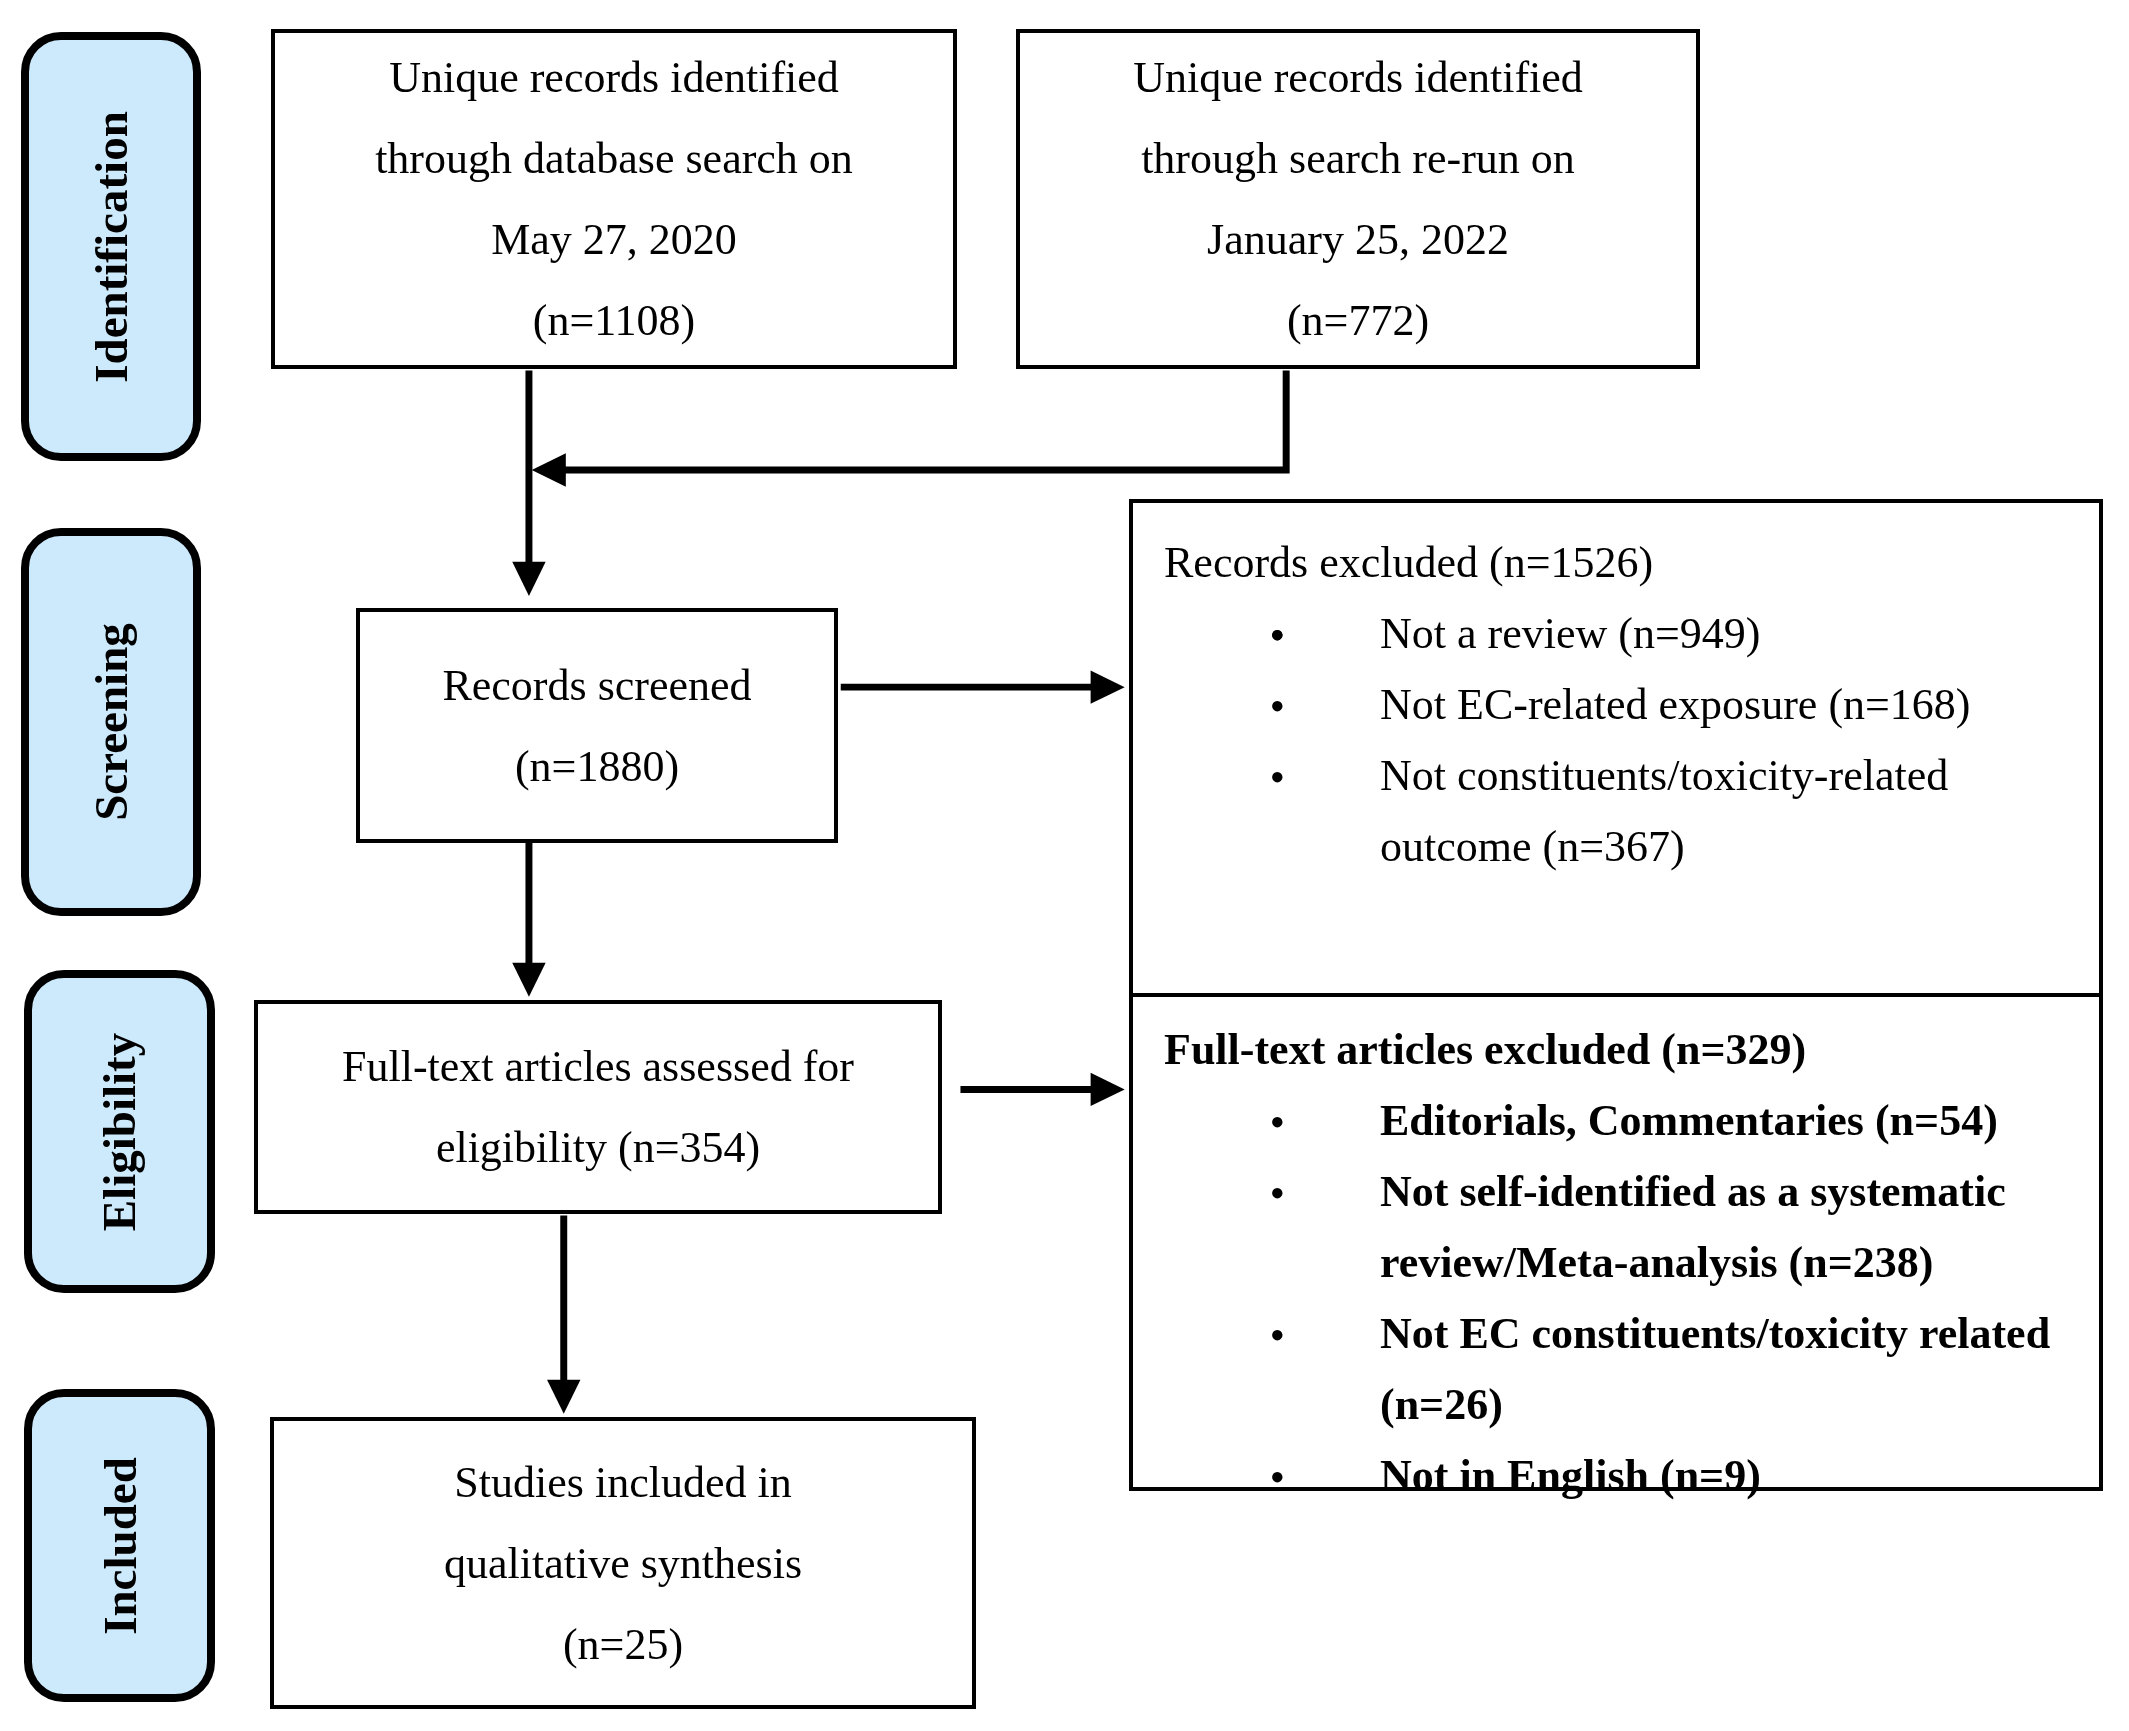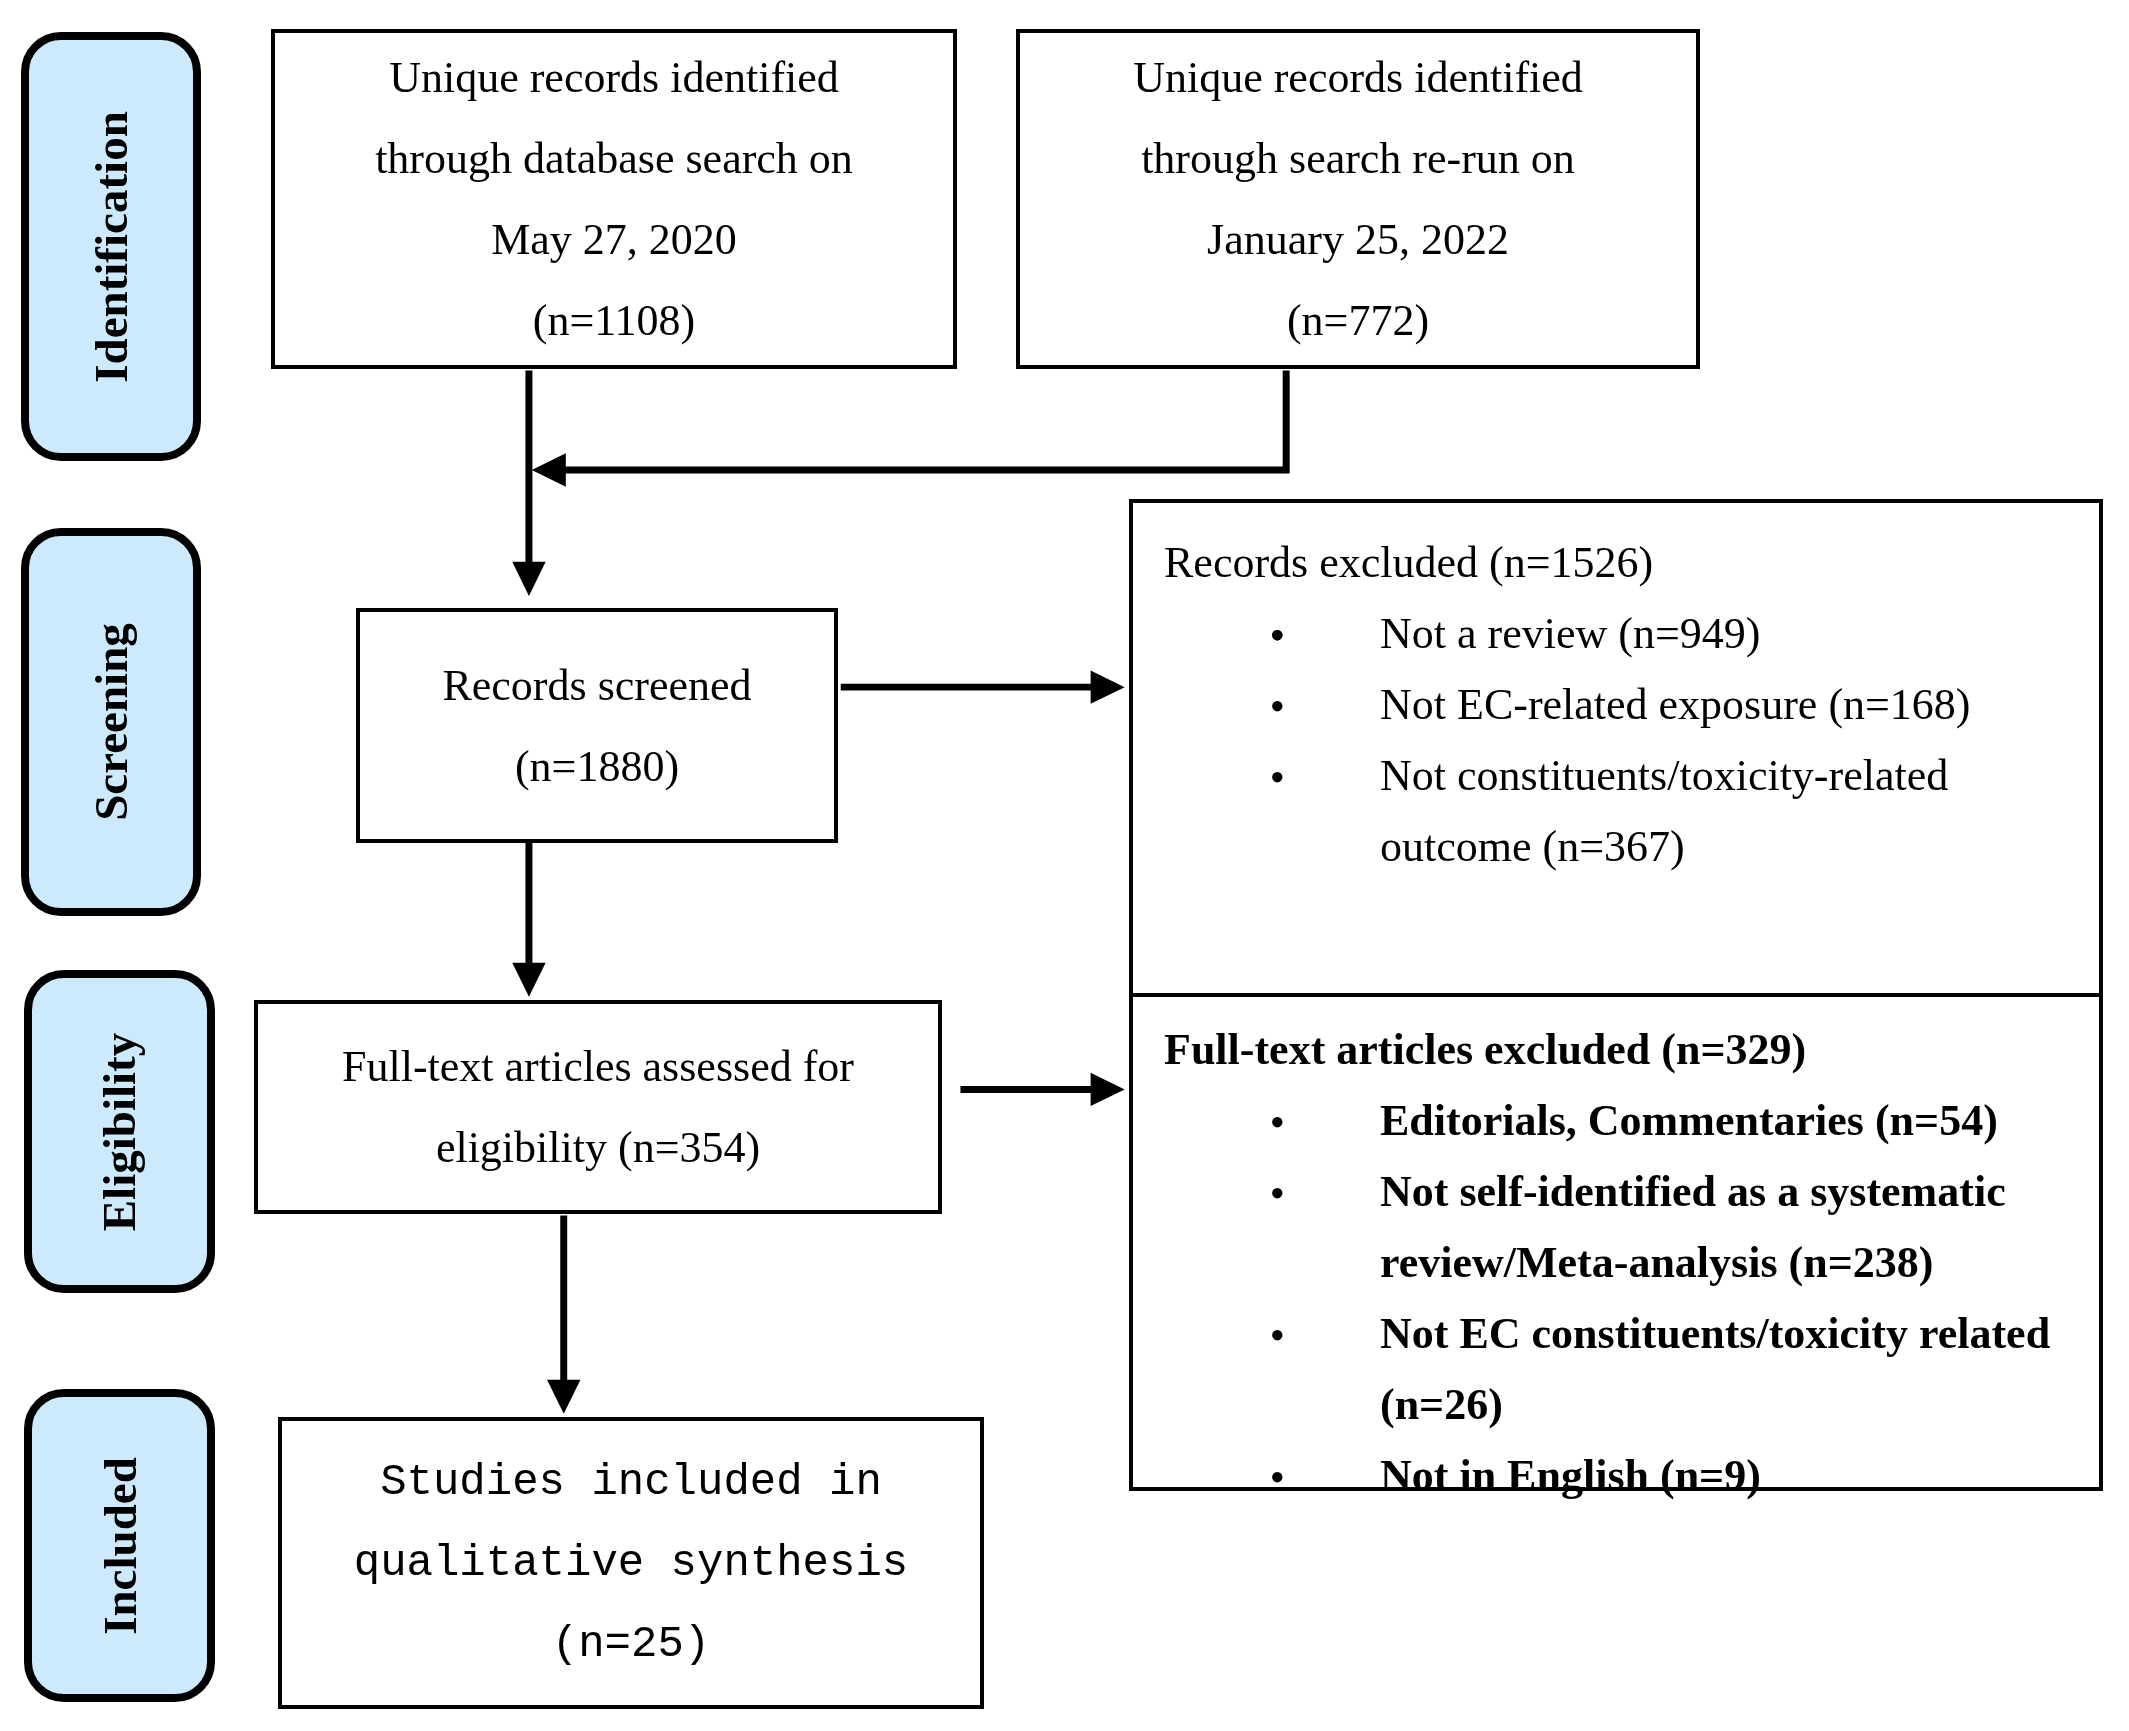--- a/index.html
+++ b/index.html
@@ -54,21 +54,21 @@
     text-align: center;
     font-size: 44px;
     line-height: 81px;
   }
   .center .line { white-space: nowrap; }
 
   #box-db       { left: 271px;  top: 29px;   width: 686px;  height: 340px; }
   #box-rerun    { left: 1016px; top: 29px;   width: 684px;  height: 340px; }
   #box-screened { left: 356px;  top: 608px;  width: 482px;  height: 235px; }
   #box-ft       { left: 254px;  top: 1000px; width: 688px;  height: 214px; }
-  #box-studies  { left: 278px;  top: 1417px; width: 706px; height: 292px; font-family: Liberation Mono, monospace; }
+  #box-studies  { left: 270px;  top: 1417px; width: 706px; height: 292px; }
 
   .exclude { font-size: 44px; line-height: 71px; }
   #box-rec-excluded { left: 1129px; top: 499px;  width: 974px; height: 510px; padding: 24px 36px 0 31px; }
   #box-ft-excluded  { left: 1129px; top: 993px; width: 974px; height: 498px; padding: 16.7px 18px 0 31px; font-weight: bold; }
   .exclude ul { list-style: none; }
   .exclude li { position: relative; padding-left: 216px; }
   .exclude li .bullet {
     position: absolute;
     left: 106px;
     top: 0;

